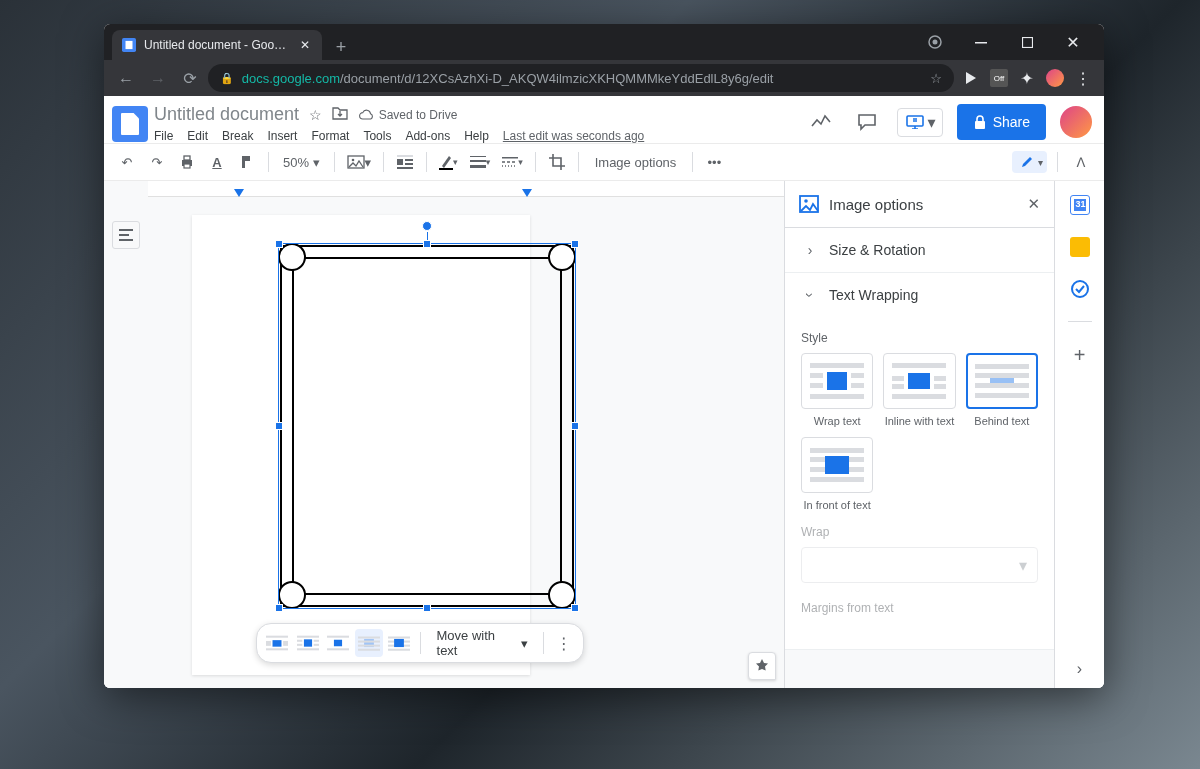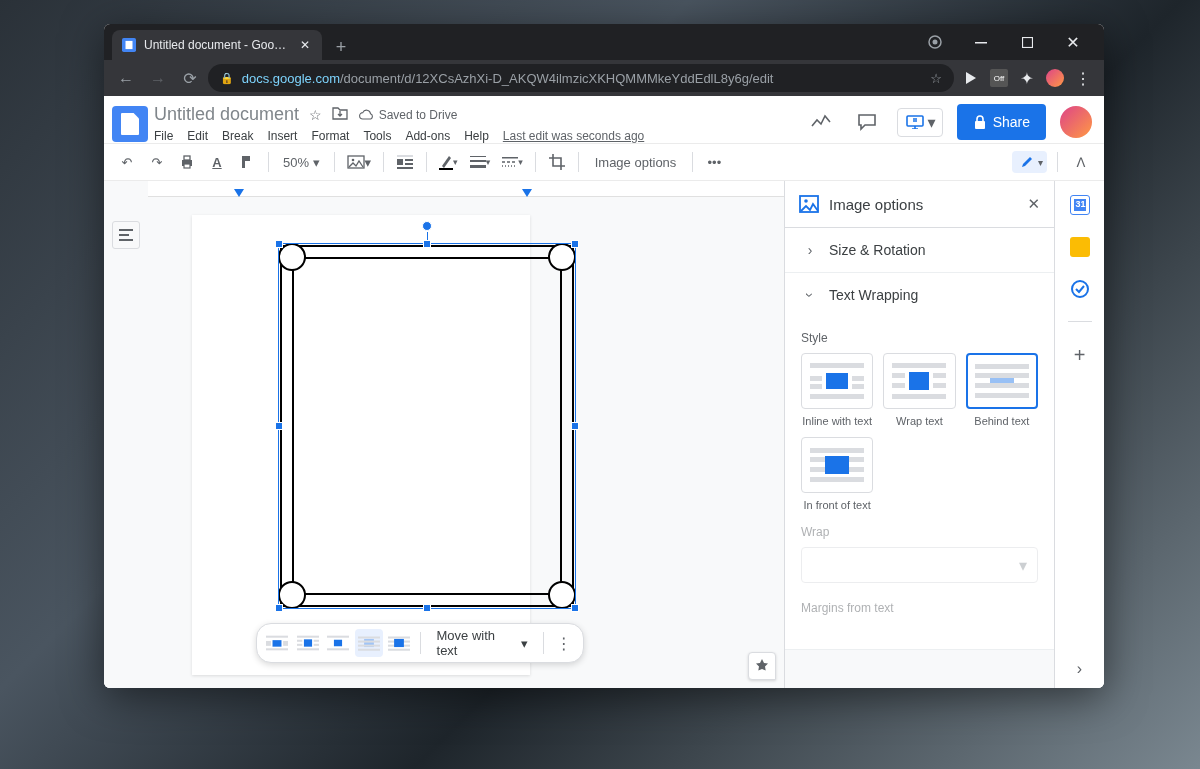--- a/index.html
+++ b/index.html
@@ -18,21 +18,21 @@
             color:#9aa0a6; font-size:18px; }
   .wincontrols { margin-left:auto; display:flex; gap:0; }
   .wincontrols div { width:46px; height:36px; display:flex; align-items:center; justify-content:center; color:#e8eaed;}
   
   .addrbar { height:36px; background:#35363a; display:flex; align-items:center; padding:0 8px; gap:4px; }
   .navbtn { width:28px; height:28px; display:flex; align-items:center; justify-content:center; color:#9aa0a6;
             border-radius:50%; font-size:16px;}
   .omnibox { flex:1; height:28px; background:#202124; border-radius:14px; display:flex; align-items:center;
              padding:0 12px; color:#9aa0a6; font-size:13px; gap:8px; }
   .omnibox .lock{ font-size:11px; }
-  .omnibox .url .host{ color:#7dd3fc; }
+  .omnibox .url .host{ color:#14b8a6; }
   .exticons { display:flex; gap:10px; align-items:center; padding:0 4px;}
   .exticons span{ width:18px; height:18px; display:flex; align-items:center; justify-content:center; }
   .avatar { width:20px; height:20px; border-radius:50%; background:linear-gradient(135deg,#d48,#f94); }
   
   .docs { flex:1; display:flex; flex-direction:column; background:#fff; overflow:hidden;}
   .docs-head { display:flex; align-items:flex-start; padding:8px 12px 0 8px; gap:6px; }
   .docs-logo { width:36px; height:36px; background:#4285f4; border-radius:4px; display:flex;
                align-items:center; justify-content:center; margin-top:2px;}
   .docs-logo::before{ content:""; width:18px; height:22px; background:#fff; border-radius:1px;
         clip-path: polygon(0 0,70% 0,100% 25%,100% 100%,0 100%); }
@@ -459,42 +459,42 @@
               <span>Text Wrapping</span>
             </div>
             <div class="sec-body">
               <div class="lbl">Style</div>
               <div class="style-grid">
                 <div class="style-opt">
                   <div class="style-card">
                       <svg class="wrap-svg" viewBox="0 0 54 40">
                         <rect class="bar" x="0" y="2" width="54" height="5"></rect>
                         <rect class="bar" x="0" y="33" width="54" height="5"></rect>
+                        <rect class="blk" x="17" y="11" width="20" height="18"></rect>
+                        <rect class="bar" x="0" y="12" width="13" height="5"></rect>
+                        <rect class="bar" x="0" y="22" width="13" height="5"></rect>
+                        <rect class="bar" x="41" y="12" width="13" height="5"></rect>
+                        <rect class="bar" x="41" y="22" width="13" height="5"></rect>
+                      </svg>
+                    </div>
+                  <span>Wrap text</span>
+                </div>
+                <div class="style-opt">
+                  <div class="style-card">
+                      <svg class="wrap-svg" viewBox="0 0 54 40">
+                        <rect class="bar" x="0" y="2" width="54" height="5"></rect>
+                        <rect class="bar" x="0" y="33" width="54" height="5"></rect>
                         <rect class="bar" x="0" y="15" width="12" height="5"></rect>
                         <rect class="bar" x="0" y="23" width="12" height="5"></rect>
                         <rect class="blk" x="16" y="12" width="22" height="16"></rect>
                         <rect class="bar" x="42" y="15" width="12" height="5"></rect>
                         <rect class="bar" x="42" y="23" width="12" height="5"></rect>
                       </svg>
                     </div>
                   <span>Inline with text</span>
-                </div>
-                <div class="style-opt">
-                  <div class="style-card">
-                      <svg class="wrap-svg" viewBox="0 0 54 40">
-                        <rect class="bar" x="0" y="2" width="54" height="5"></rect>
-                        <rect class="bar" x="0" y="33" width="54" height="5"></rect>
-                        <rect class="blk" x="17" y="11" width="20" height="18"></rect>
-                        <rect class="bar" x="0" y="12" width="13" height="5"></rect>
-                        <rect class="bar" x="0" y="22" width="13" height="5"></rect>
-                        <rect class="bar" x="41" y="12" width="13" height="5"></rect>
-                        <rect class="bar" x="41" y="22" width="13" height="5"></rect>
-                      </svg>
-                    </div>
-                  <span>Wrap text</span>
                 </div>
                 <div class="style-opt">
                   <div class="style-card sel">
                       <svg class="wrap-svg" viewBox="0 0 54 40">
                         <rect class="bar" x="0" y="3" width="54" height="5"></rect>
                         <rect class="blk" x="15" y="15" width="24" height="10" opacity=".45"></rect>
                         <rect class="bar" x="0" y="12" width="54" height="5"></rect>
                         <rect class="bar" x="0" y="22" width="54" height="5"></rect>
                         <rect class="bar" x="0" y="32" width="54" height="5"></rect>
                       </svg>

